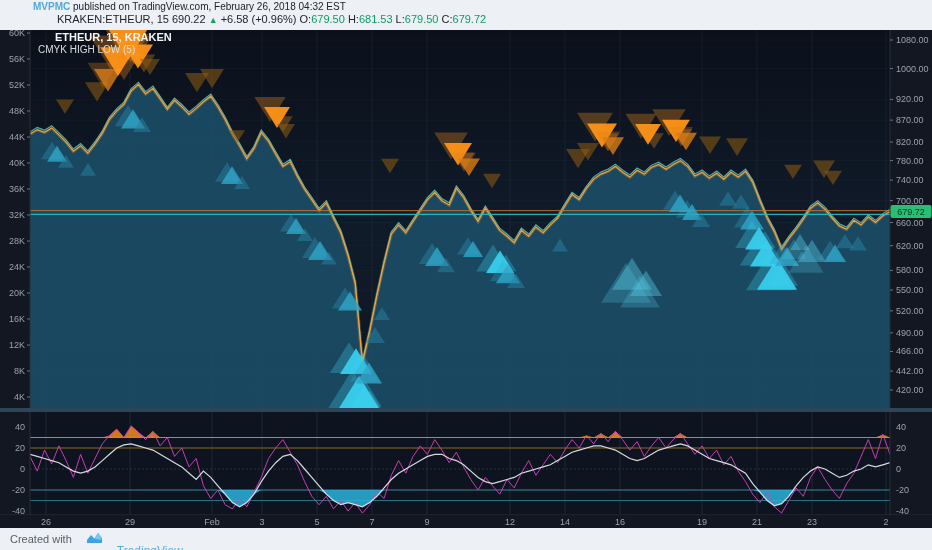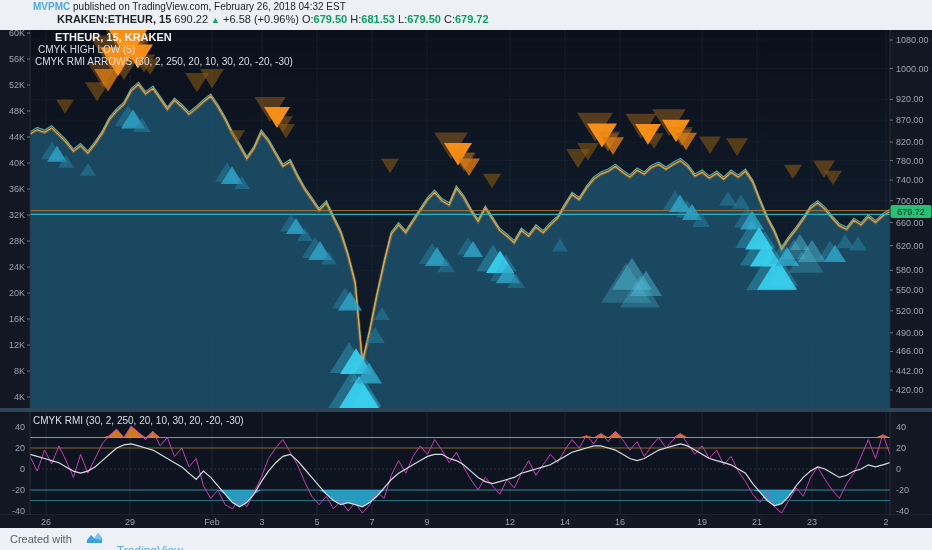--- a/index.html
+++ b/index.html
@@ -2,22 +2,22 @@
 <html><head>
 <meta charset="utf-8">
 <style>
   html,body{margin:0;padding:0;}
   body{width:932px;height:550px;background:#edf0f4;font-family:"Liberation Sans",sans-serif;position:relative;overflow:hidden;}
   #stage{position:absolute;left:0;top:0;width:932px;height:550px;}
   .hdr{position:absolute;left:10px;color:#20242c;}
   .hdr-line1{top:1px;font-size:10px;}
   .hdr-line2{top:13px;font-size:11px;}
   .blue{color:#4fa9dd;font-weight:bold;padding-left:23px;}
-  .bold{font-weight:bold;padding-left:47px;}
-  .green{color:#0a9e63;font-weight:bold;}
+  .bold{font-weight:normal;padding-left:47px;}
+  .green{color:#0a9e63;}
   .uptri{color:#11a45c;font-size:9px;}
   svg#chart{position:absolute;left:0;top:0;}
   .ovl{position:absolute;pointer-events:none;white-space:nowrap;}
   .lg-title{left:35px;top:31px;font-size:11px;font-weight:bold;color:#f2f4f7;padding-left:20px;}
   .lg-l2{left:38px;top:44px;font-size:10px;color:#d9dee5;}
   .lg-l3{left:35px;top:56px;font-size:10px;color:#d9dee5;}
   .lg-rmi{left:33px;top:415px;font-size:10px;color:#d9dee5;}
   .footer{position:absolute;left:10px;top:528px;height:22px;display:flex;align-items:center;gap:14px;}
   .footer .created{font-size:11px;color:#555e68;}
   .footer .tv{font-size:12px;color:#58b1e4;margin-top:24px;}
@@ -349,22 +349,20 @@
       <text x="565" y="524.5" text-anchor="middle" font-size="9" fill="#9aa2ad" font-family="&quot;Liberation Sans&quot;,sans-serif">14</text>
       <text x="620" y="524.5" text-anchor="middle" font-size="9" fill="#9aa2ad" font-family="&quot;Liberation Sans&quot;,sans-serif">16</text>
       <text x="702" y="524.5" text-anchor="middle" font-size="9" fill="#9aa2ad" font-family="&quot;Liberation Sans&quot;,sans-serif">19</text>
       <text x="757" y="524.5" text-anchor="middle" font-size="9" fill="#9aa2ad" font-family="&quot;Liberation Sans&quot;,sans-serif">21</text>
       <text x="812" y="524.5" text-anchor="middle" font-size="9" fill="#9aa2ad" font-family="&quot;Liberation Sans&quot;,sans-serif">23</text>
       <text x="886" y="524.5" text-anchor="middle" font-size="9" fill="#9aa2ad" font-family="&quot;Liberation Sans&quot;,sans-serif">2</text>
     </svg>
 
   <div class="ovl lg-title">ETHEUR, 15, KRAKEN</div>
   <div class="ovl lg-l2">CMYK HIGH LOW (5)</div>
-  <div class="ovl lg-l3">CMYK RMI ARROWS (30, 2, 250, 20, 10, 30, 20, -20, -30)</div>
-  <div class="ovl lg-rmi">CMYK RMI (30, 2, 250, 20, 10, 30, 20, -20, -30)</div>
 
   <div class="footer">
     <span class="created">Created with</span>
     <svg width="17" height="14" viewBox="0 0 34 28">
       <path d="M2 16 L10 6 L17 13 L24 2 L32 12 L32 22 L2 22 Z" fill="#3aa3e3"></path>
       <path d="M17 13 L24 2 L32 12 L28 16 Z" fill="#7cc6ee"></path>
     </svg>
     <span class="tv">TradingView</span>
   </div>
 

